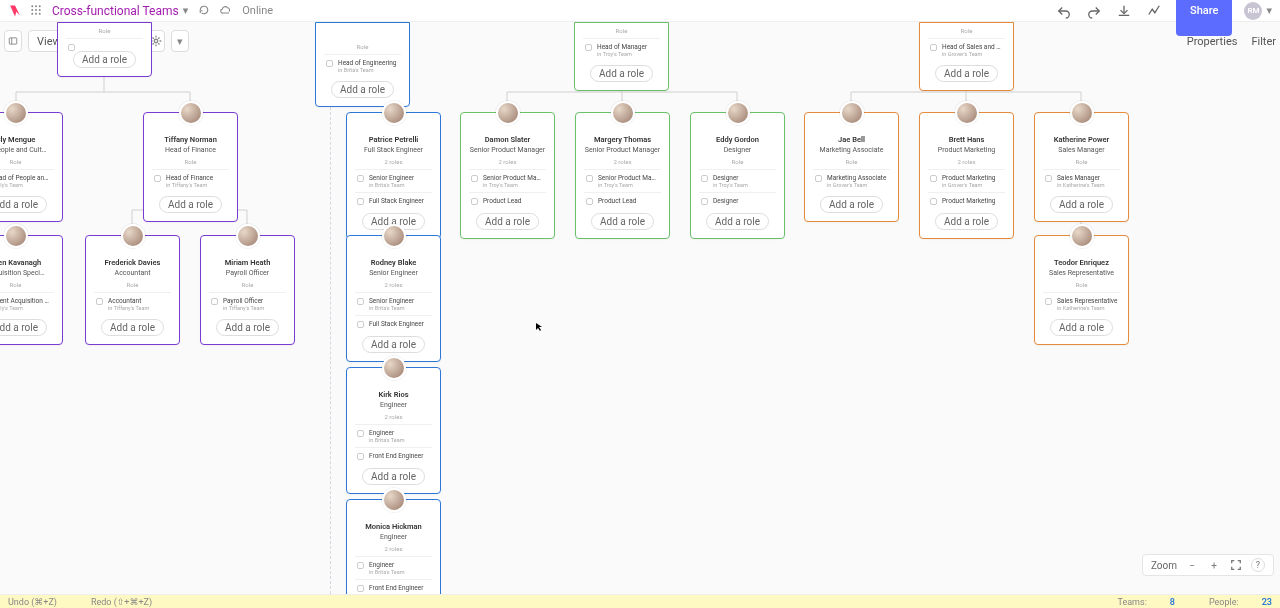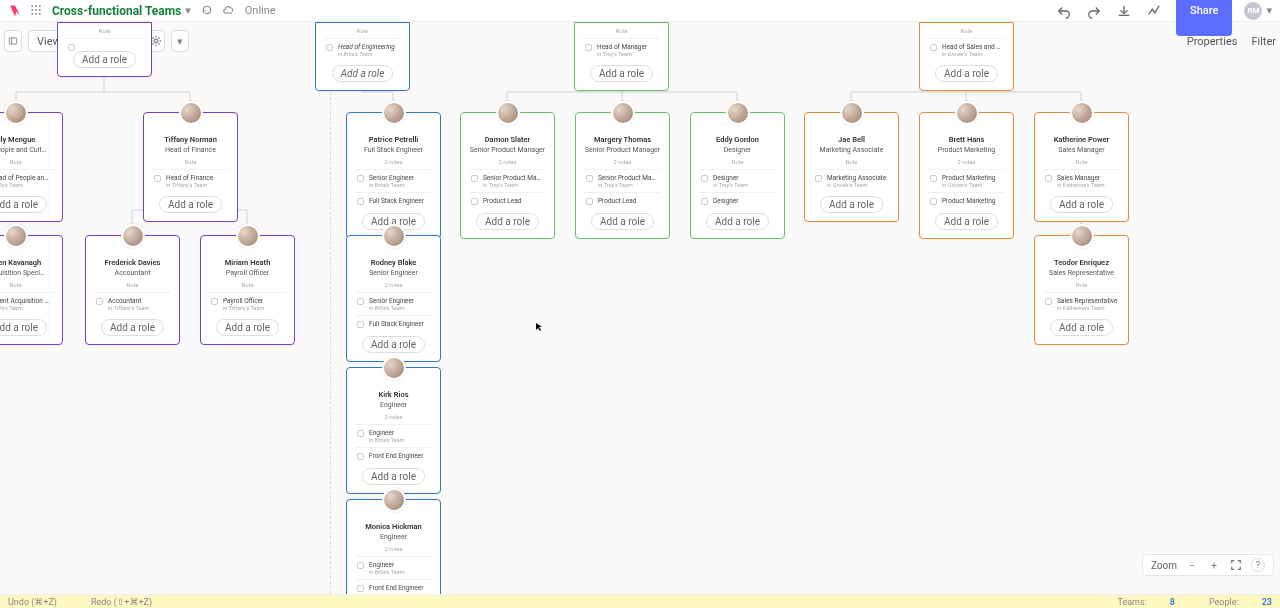--- a/index.html
+++ b/index.html
@@ -7,21 +7,21 @@
 
   
   .topbar {
     position: absolute; top: 0; left: 0; right: 0; height: 22px;
     display: flex; align-items: center; padding: 0 8px;
     background: #fff; border-bottom: 1px solid #eee; font-size: 11px; color: #555;
   }
   .topbar .logo { width: 14px; height: 14px; margin-right: 8px; }
   .topbar .logo svg { display: block; }
   .topbar .apps-icon { width: 14px; height: 14px; margin-right: 8px; color: #888; }
-  .topbar .doc-title { font-weight: 700; color: #15803d; font-size: 12px; margin-right: 4px; }
+  .topbar .doc-title { font-weight: 400; color: #a21caf; font-size: 12px; margin-right: 4px; }
   .topbar .caret { color: #888; margin-right: 10px; }
   .topbar .history-icon, .topbar .refresh-icon { width: 14px; height: 14px; margin-right: 8px; color: #888; }
   .topbar .status { color: #888; font-size: 11px; }
   .topbar .spacer { flex: 1; }
   .topbar .tb-icon { width: 16px; height: 16px; margin-left: 14px; color: #666; display: inline-flex; align-items: center; justify-content: center; }
   .topbar .share-btn {
     margin-left: 14px; background: #5b6cff; color: #fff; border-radius: 4px;
     padding: 19px 14px; font-size: 11px; font-weight: 500; cursor: pointer;
   }
   .topbar .avatar {
@@ -247,21 +247,21 @@
   <div id="parent-cards">
       <div class="card purple w95 cut-top" style="left: 57px; top: 0px; padding-top: 4px;">
     <div class="meta">Role</div>
     <div class="role-row">
       <span class="cb"></span>
       <div class="r1"></div>
       <div class="r2"></div>
     </div>
     <span class="add-role">Add a role</span>
   </div>
-      <div class="card blue w95 cut-top" style="left: 315px; top: 0px; padding-top: 4px; font-style: italic;">
+      <div class="card blue w95 cut-top" style="left: 315px; top: 0px; padding-top: 20px;">
     <div class="meta">Role</div>
     <div class="role-row">
       <span class="cb"></span>
       <div class="r1">Head of Engineering</div>
       <div class="r2">in Brita's Team</div>
     </div>
     <span class="add-role">Add a role</span>
   </div>
       <div class="card green w95 cut-top" style="left: 574px; top: 0px; padding-top: 4px;">
     <div class="meta">Role</div>

